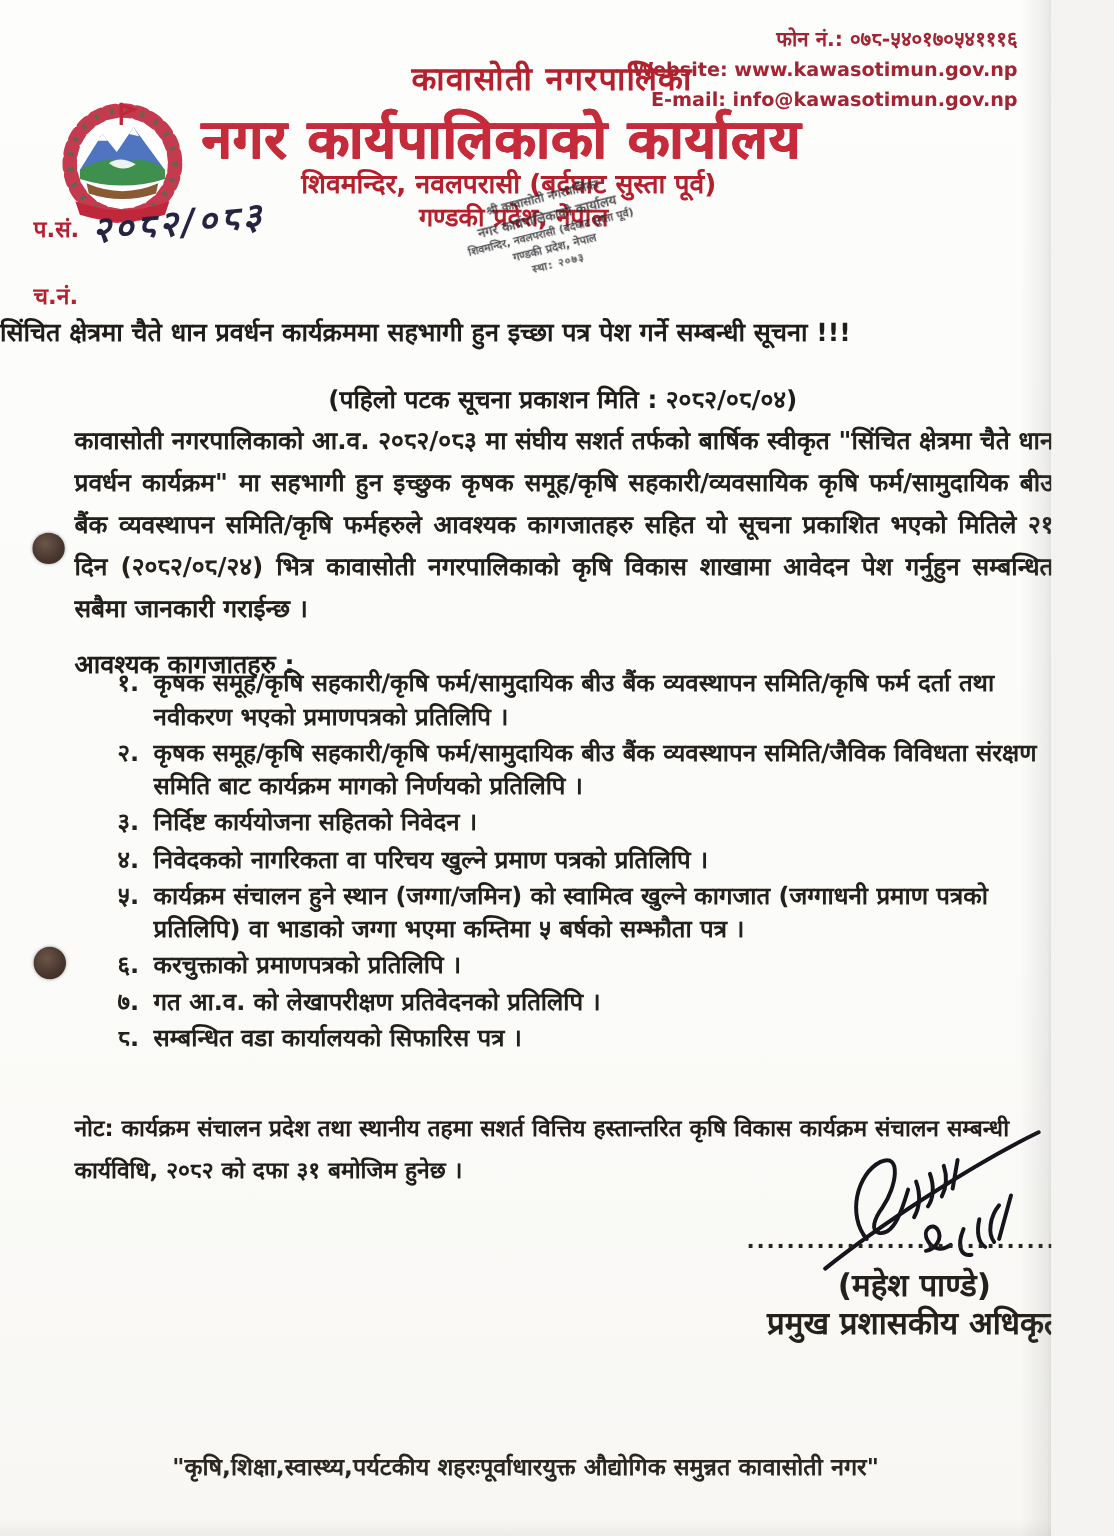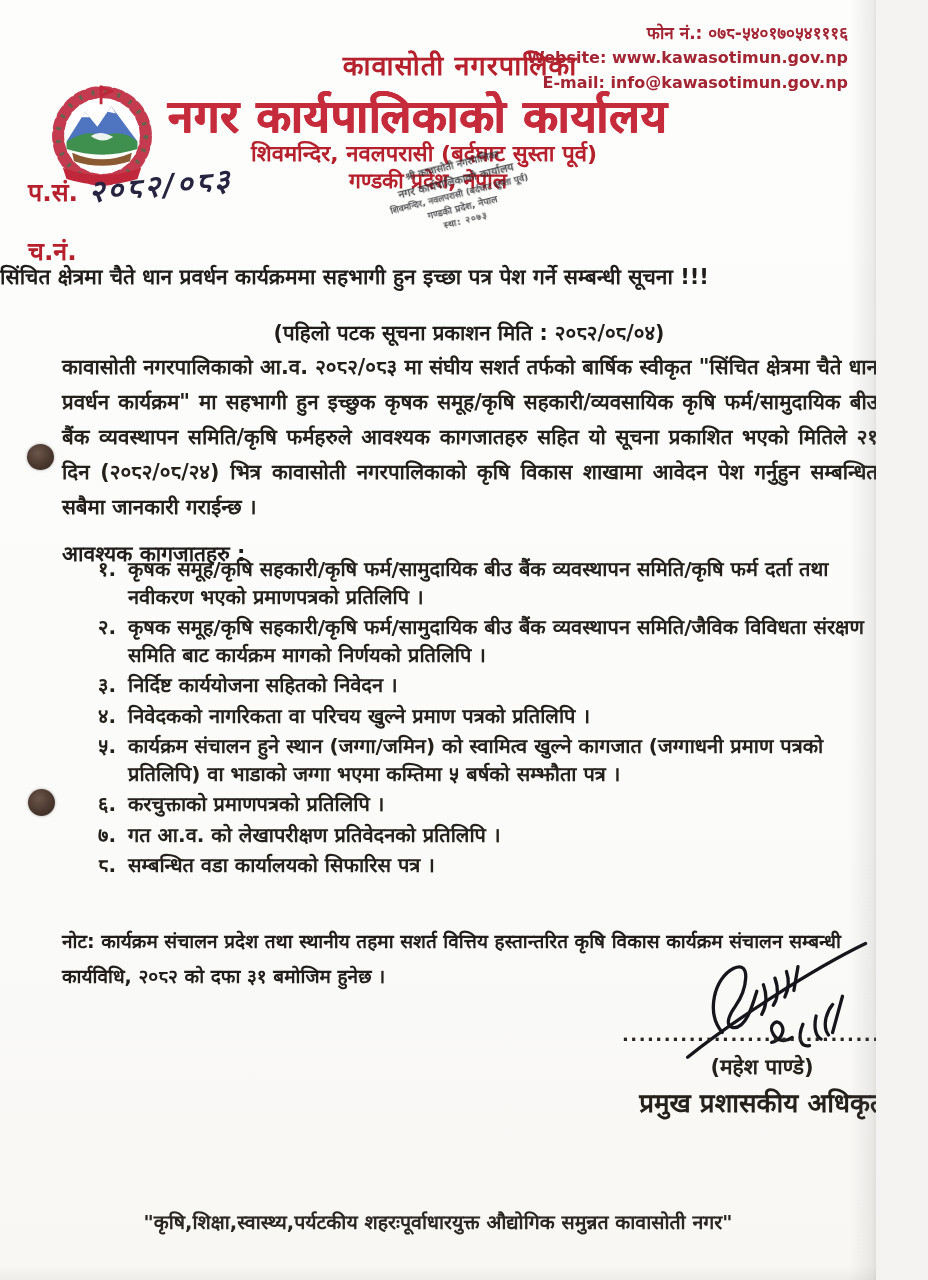--- a/index.html
+++ b/index.html
@@ -62,21 +62,21 @@
   }
   .stamp span{ display:block; font-weight:bold; }
   .stamp .s0{ font-size:10px; }
   .stamp .s1{ font-size:11px; }
   .stamp .s2{ font-size:9px; }
   .stamp .s3{ font-size:9.5px; }
   .stamp .s4{ font-size:9px; letter-spacing:1px; }
   
   .ref-block{ position:absolute; left:28px; top:170px; }
   .ref-row{ margin-bottom:22px; }
-  .ref-label{ color:#b5202c; font-weight:bold; font-size:25px; vertical-align:middle; }
+  .ref-label{ color:#b5202c; font-weight:bold; font-size:19px; vertical-align:middle; }
   .ref-hand{
     display:inline-block; margin-left:6px; vertical-align:middle;
     color:#262440; font-size:30px; font-style:italic; font-weight:bold;
     letter-spacing:3px; transform:rotate(-5deg) translateY(-6px);
     font-family:"DejaVu Serif","Liberation Serif",serif;
   }
   
   .hole{ position:absolute; border-radius:50%;
     background:radial-gradient(circle at 40% 35%, #6b564a 0%, #4a372e 55%, #382a23 100%);
     box-shadow:0 0 3px rgba(0,0,0,0.35);
@@ -110,21 +110,21 @@
     font-weight:bold; font-size:19px; line-height:35px; color:#201d1a;
   }
   
   .sig-block{ position:absolute; left:612px; top:942px; width:300px; height:180px; text-align:center; }
   .sig-scribble{ position:absolute; left:18px; top:-10px; width:280px; height:140px; }
   .sig-dots{
     position:absolute; top:82px; left:10px; width:270px;
     font-weight:bold; font-size:18px; letter-spacing:1.5px; color:#2a2723;
     overflow:hidden; white-space:nowrap;
   }
-  .sig-name{ position:absolute; top:110px; left:0; width:100%; font-weight:bold; font-size:21px; color:#24211d; }
+  .sig-name{ position:absolute; top:110px; left:0; width:100%; font-weight:bold; font-size:26px; color:#24211d; }
   .sig-title{ position:absolute; top:142px; left:0; width:100%; font-weight:bold; font-size:26px; color:#24211d; }
   
   .footer{
     position:absolute; top:1208px; left:0; width:100%; text-align:center;
     font-weight:bold; font-size:19.5px; color:#2a2723;
   }
 </style>
 </head>
 <body>
 

